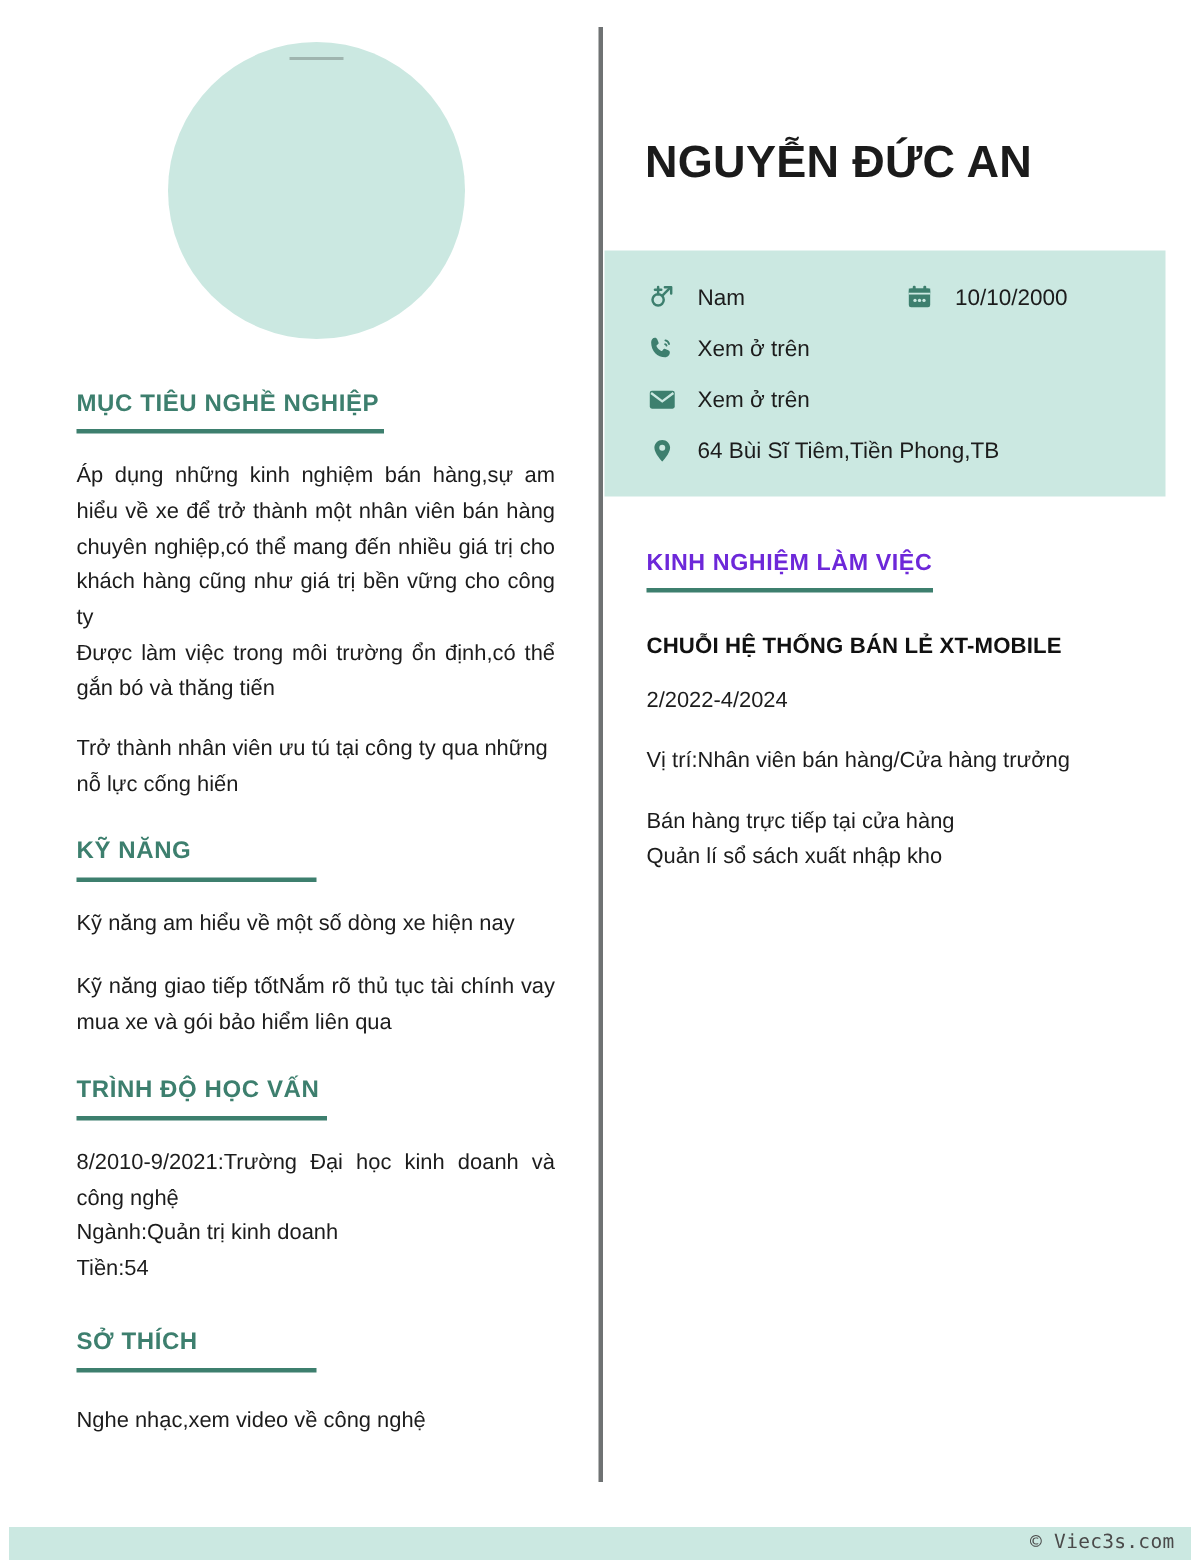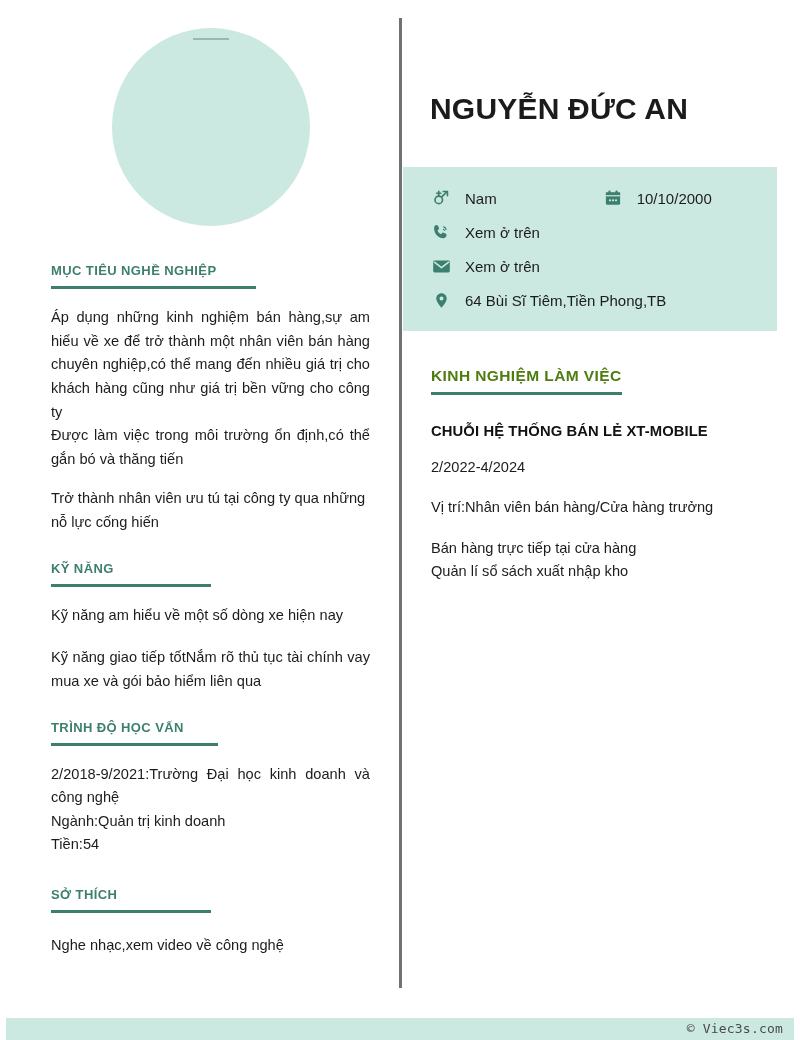--- a/index.html
+++ b/index.html
@@ -55,21 +55,21 @@
     height: 2px;
     background: #7c8a86;
     opacity: .55;
   }
 
   .sec { margin-top: 24px; }
   .sec-first { margin-top: 35px; }
 
   .sec-head {
     color: #3d7f6e;
-    font-size: 13px;
+    font-size: 16px;
     font-weight: bold;
     letter-spacing: .4px;
     line-height: 1.15;
     padding-bottom: 7px;
     border-bottom: 3px solid #3d7f6e;
     display: inline-block;
     min-width: 160px;
   }
   .sec-head.wide { min-width: 205px; }
   .sec-head.wide2 { min-width: 167px; }
@@ -135,21 +135,21 @@
   .ic svg { display: block; }
   .c-txt {
     font-size: 15px;
     color: #1c1c1c;
     line-height: 1;
   }
 
   
   .exp-wrap { margin-left: 29px; margin-top: 36px; width: 340px; }
   .exp-head {
-    color: #4d7c0f;
+    color: #6d28d9;
     font-size: 15.5px;
     font-weight: bold;
     letter-spacing: .4px;
     padding-bottom: 7px;
     border-bottom: 3px solid #3d7f6e;
     display: inline-block;
     min-width: 163px;
   }
   .job { margin-top: 28px; }
   .job + .job { margin-top: 56px; }
@@ -209,21 +209,21 @@
     </div>
 
     <div class="sec">
       <div class="sec-head">KỸ NĂNG</div>
       <div class="body-txt">Kỹ năng am hiểu về một số dòng xe hiện nay</div>
       <div class="body-txt gap">Kỹ năng giao tiếp tốtNắm rõ thủ tục tài chính vay mua xe và gói bảo hiểm liên qua</div>
     </div>
 
     <div class="sec">
       <div class="sec-head wide2">TRÌNH ĐỘ HỌC VẤN</div>
-      <div class="body-txt">2/2018-9/2021:Trường Đại học kinh doanh và công nghệ</div>
+      <div class="body-txt">8/2010-9/2021:Trường Đại học kinh doanh và công nghệ</div>
       <div class="body-txt plain" style="margin-top:0">Ngành:Quản trị kinh doanh</div>
       <div class="body-txt plain" style="margin-top:0">Tiền:54</div>
     </div>
 
     <div class="sec" style="margin-top:28px">
       <div class="sec-head">SỞ THÍCH</div>
       <div class="body-txt plain" style="margin-top:21px">Nghe nhạc,xem video về công nghệ</div>
     </div>
 
   </div>

